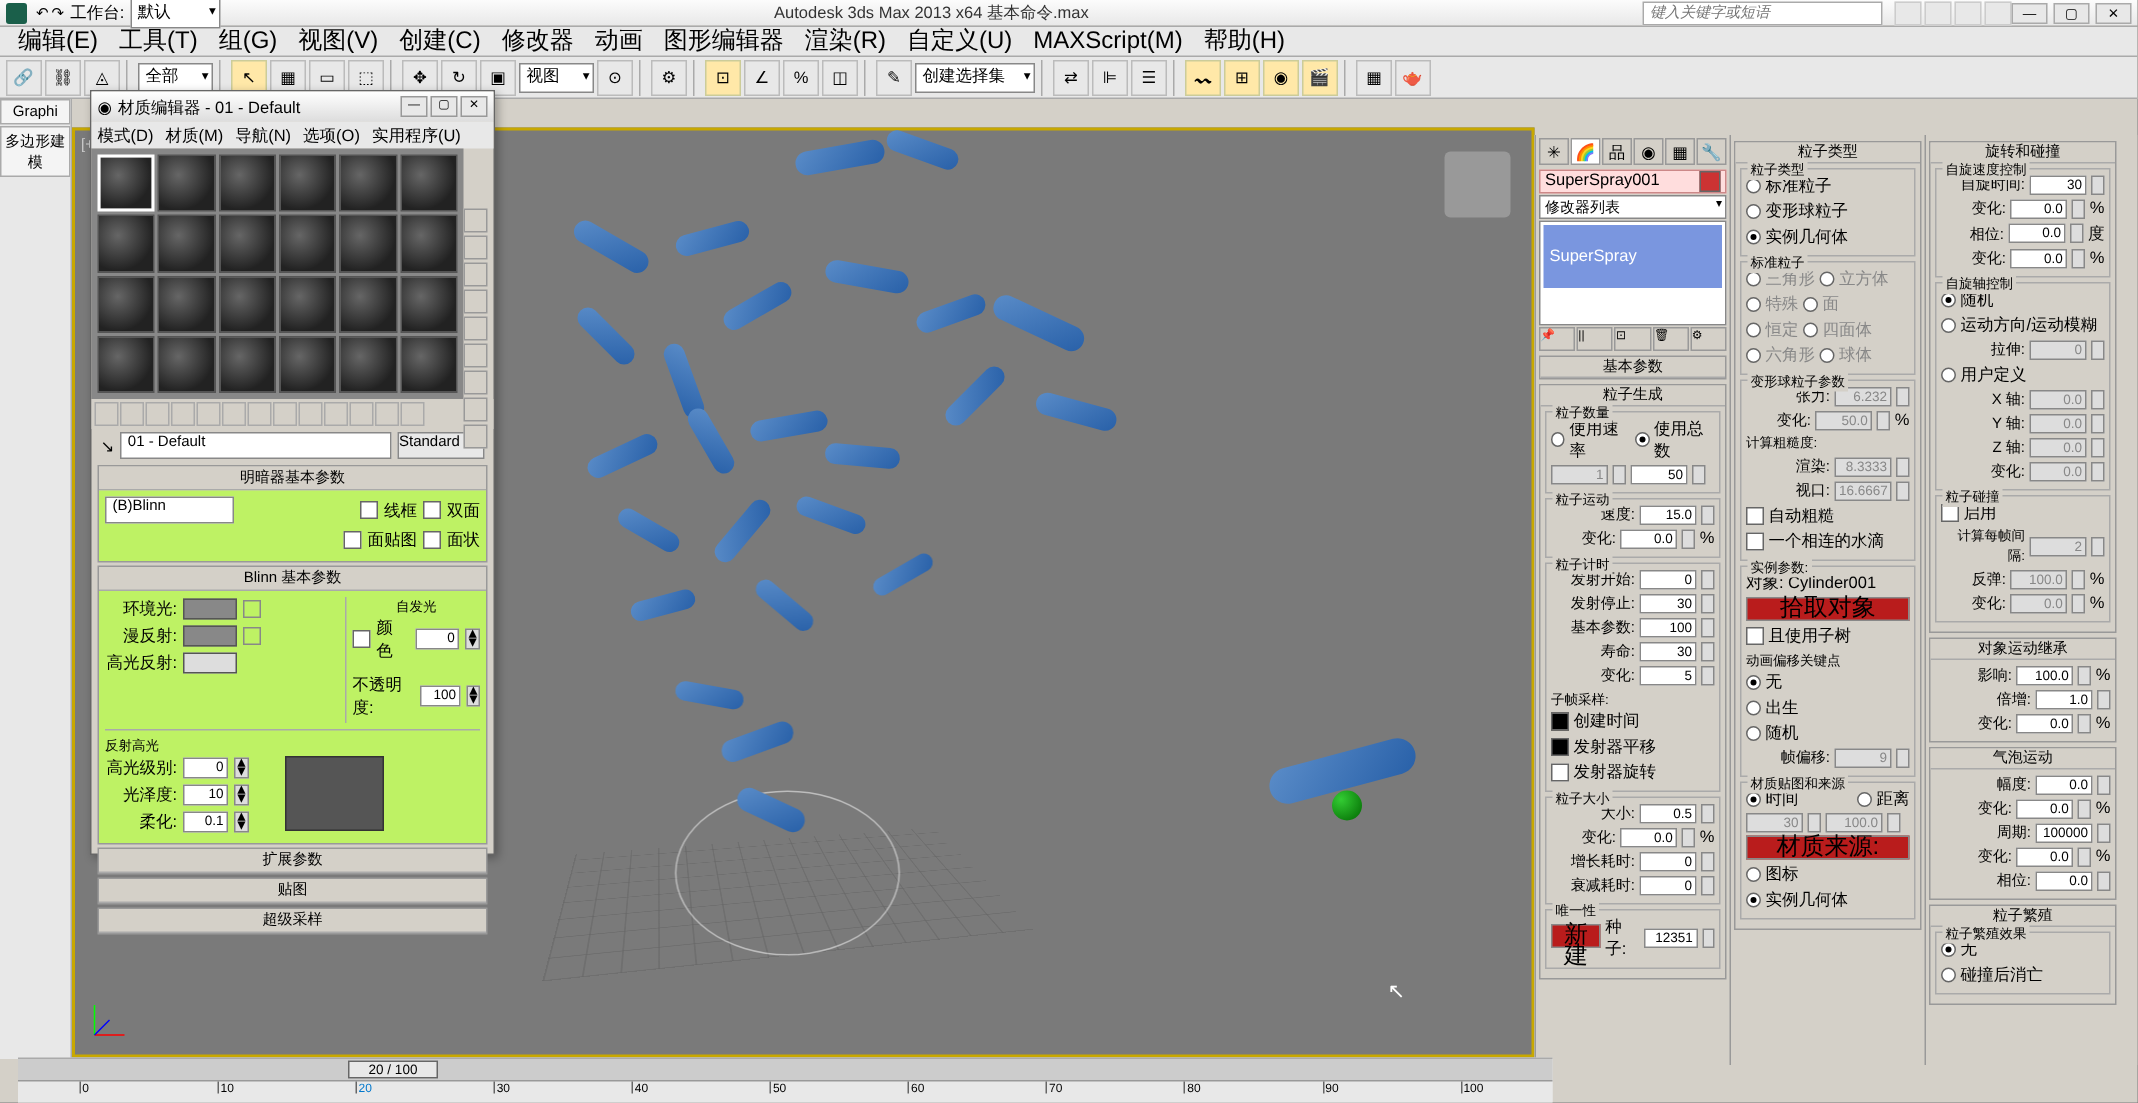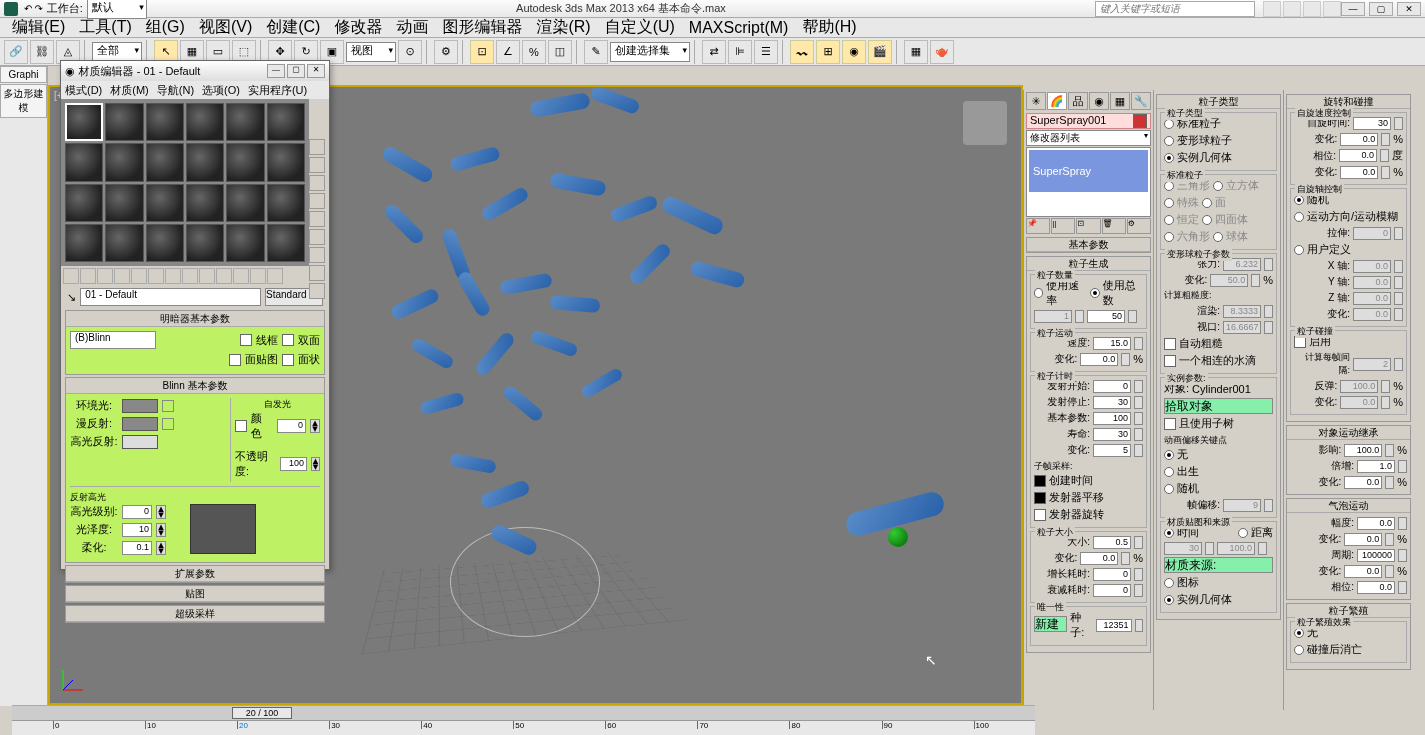--- a/index.html
+++ b/index.html
@@ -44,21 +44,21 @@
 .mat-sbtn{width:16px;height:16px;background:#d4d0c8;border:1px solid #999}
 .mat-toolbar{height:20px;display:flex;gap:1px;padding:2px;background:#d4d0c8}
 .mat-tb{width:16px;height:16px;background:#d4d0c8;border:1px solid #aaa}
 .mat-name-row{display:flex;padding:2px 6px;gap:4px;align-items:center}
 .mat-name-combo{flex:1;height:18px;background:#fff;border:1px solid #888;padding:0 4px;font-size:10px}
 .mat-std-btn{width:58px;height:18px;background:#e8e8e8;border:1px solid #888;font-size:10px}
 .rollout{margin:2px 4px;border:1px solid #999}
 .rollout-header{height:16px;background:#d4d0c8;text-align:center;font-size:10px;border-bottom:1px solid #aaa;line-height:16px}
 .rollout-body{padding:4px;background:#bef264;font-size:10px}
 .param-row{display:flex;align-items:center;gap:4px;margin-bottom:3px;font-size:10px}
-.param-label{min-width:48px;text-align:center}
+.param-label{min-width:48px;text-align:right}
 .color-swatch{width:36px;height:14px;background:#888;border:1px solid #555}
 .spinner{width:30px;height:14px;background:#fff;border:1px solid #888;font-size:9px;padding:0 2px;text-align:right}
 .spinner-btns{width:10px;height:14px;background:#ddd;border:1px solid #888;font-size:6px;display:flex;flex-direction:column}
 .spinner-btns span{height:6px;line-height:5px;text-align:center}
 .checkbox{width:12px;height:12px;background:#fff;border:1px solid #666}
 .right-panel{position:absolute;right:0;top:90px;width:402px;height:620px;background:#d4d0c8;overflow:hidden;display:flex}
 .cmd-panel{width:130px;border-left:1px solid #999;padding:2px;display:flex;flex-direction:column;gap:1px;overflow-y:auto}
 .cmd-tabs{display:flex;height:18px;gap:1px;margin-bottom:2px}
 .cmd-tab{flex:1;background:#d4d0c8;border:1px solid #999;display:flex;align-items:center;justify-content:center}
 .cmd-tab.active{background:#fff}
@@ -75,21 +75,21 @@
 .rp-body{padding:3px;font-size:10px}
 .rp-row{display:flex;align-items:center;gap:3px;margin-bottom:2px}
 .rp-label{flex:1;text-align:right;font-size:10px}
 .rp-spin{width:38px;height:13px;background:#fff;border:1px solid #888;text-align:right;padding:0 2px;font-size:9px}
 .rp-spin.dis{background:#ddd;color:#888}
 .rp-spbtn{width:9px;height:13px;background:#ddd;border:1px solid #888}
 .radio{width:10px;height:10px;background:#fff;border:1px solid #666;border-radius:50%}
 .radio.sel::after{content:"";display:block;width:4px;height:4px;background:#000;border-radius:50%;margin:2px}
 .group-box{border:1px solid #aaa;padding:3px;margin-bottom:3px;position:relative}
 .group-title{position:absolute;top:-6px;left:4px;background:#d4d0c8;padding:0 2px;font-size:9px}
-.wide-btn{width:100%;height:16px;background:#86efac;border:1px solid #888;font-size:12px;text-align:left;line-height:14px;margin-bottom:2px}
+.wide-btn{width:100%;height:16px;background:#b91c1c;border:1px solid #888;font-size:16px;text-align:center;line-height:14px;margin-bottom:2px}
 .timeline{position:absolute;left:12px;bottom:0;width:1023px;height:30px;background:#e8e8e8;border-top:1px solid #aaa}
 .time-slider{height:14px;background:#ccc;display:flex;align-items:center;padding:0 20px;position:relative}
 .slider-thumb{position:absolute;left:220px;width:60px;height:12px;background:#e8e8e8;border:1px solid #666;text-align:center;font-size:9px;line-height:10px}
 .time-ruler{height:16px;background:#e8e8e8;position:relative;border-top:1px solid #999}
 .tick{position:absolute;top:0;height:8px;border-left:1px solid #666;font-size:8px;padding-left:1px}
 </style>
 </head>
 <body>
 
 <div class="title-bar">

